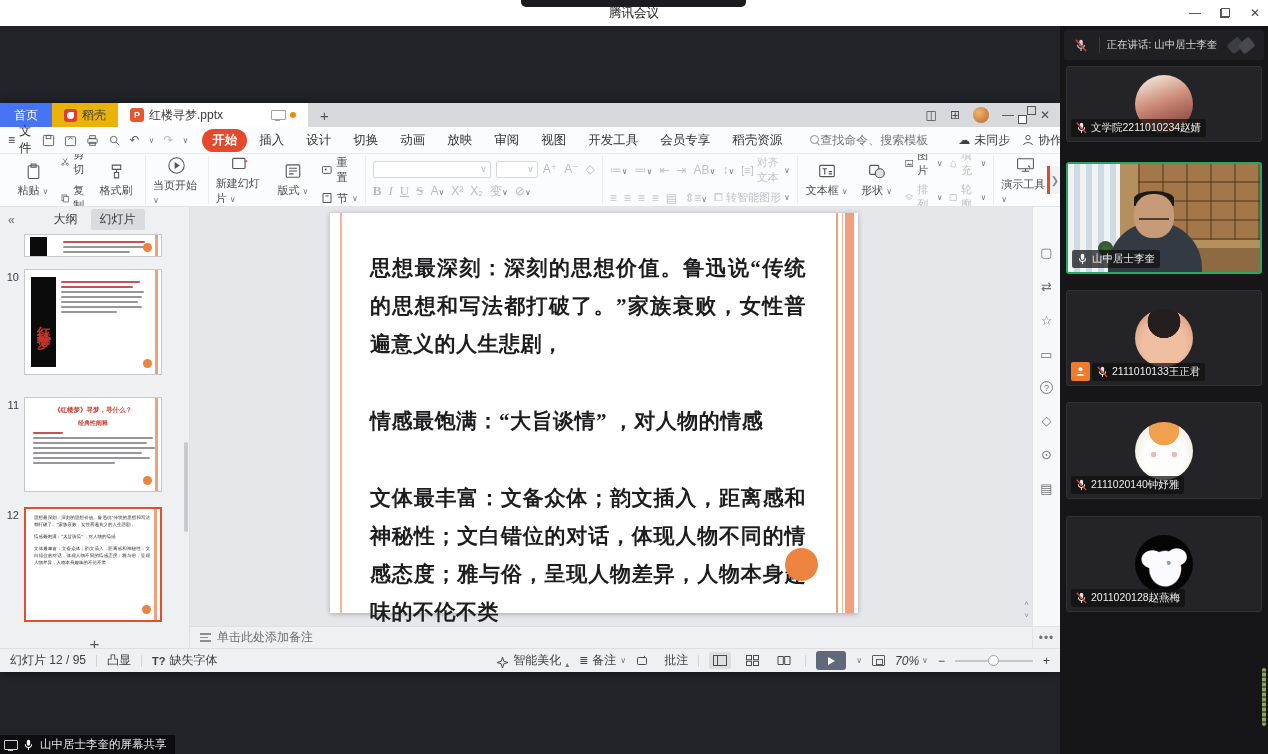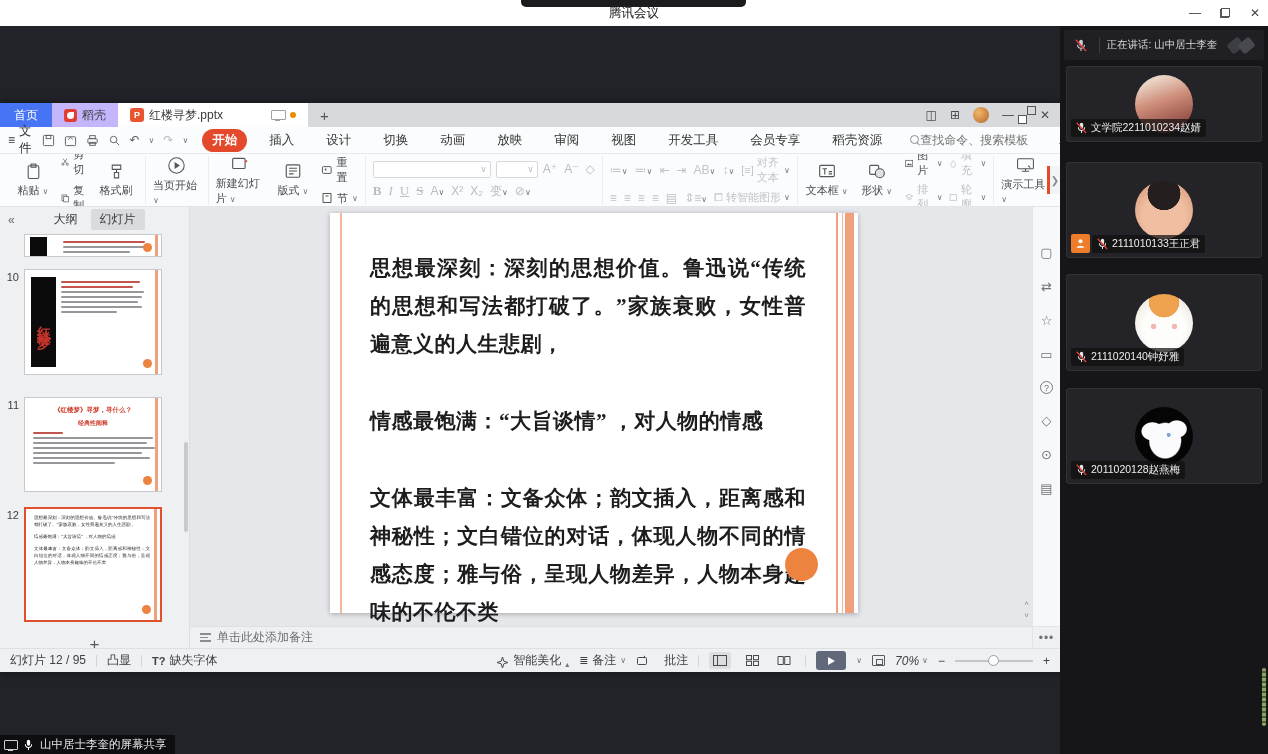--- a/index.html
+++ b/index.html
@@ -22,42 +22,42 @@
   .meeting { position:absolute; left:0; top:26px; width:1268px; height:728px; background:#212328; }
 
   
   .wps { position:absolute; left:0; top:77px; width:1060px; height:569px; display:flex; flex-direction:column;
     background:#fff; box-shadow:0 0 8px rgba(0,0,0,.45); }
 
   
   .wtabs { height:24px; background:#d7d9dc; display:flex; align-items:stretch; font-size:12px; color:#3a3a3a; }
   .wtab { display:flex; align-items:center; gap:5px; padding:0 12px; cursor:default; }
   .wtab.home { background:#4674f5; color:#fff; padding:0 14px; }
-  .wtab.docer { background:#c4b5fd;justify-content:space-between; }
+  .wtab.docer { background:#eab308;justify-content:space-between; }
   .wtab.doc { background:#ffffff; width:190px; }
   .docer-logo { width:13px; height:13px; border-radius:3px; background:#e23d30; position:relative; }
   .docer-logo::after { content:''; position:absolute; left:3px; top:3px; width:7px; height:7px; border-radius:50% 0 50% 50%; background:#fff; }
   .ppt-logo { width:14px; height:14px; border-radius:3px; background:#e8552e; color:#fff; font-size:9px; font-weight:bold;
     display:flex; align-items:center; justify-content:center; }
   .tab-monitor { width:13px; height:11px; position:relative; opacity:.55; }
   .tab-monitor::before { content:''; position:absolute; left:0; top:0; width:13px; height:8px; border:1px solid #555; border-radius:1px; }
   .tab-monitor::after { content:''; position:absolute; left:4px; bottom:0; width:5px; height:1.5px; background:#555; }
   .mod-dot { width:6px; height:6px; border-radius:50%; background:#f08a00; }
   .newtab { display:flex; align-items:center; padding:0 12px; font-size:15px; color:#555; }
   .wtabs-right { margin-left:auto; display:flex; align-items:center; gap:13px; padding-right:10px; color:#4b4b4f; }
   .g-ico { font-size:12px; line-height:1; }
   .user-av { width:16px; height:16px; border-radius:50%; background:radial-gradient(circle at 35% 35%, #f3b66b, #b3652a); }
 
   
   .menubar { height:27px; background:#fbfcfd; border-bottom:1px solid #e9eaec; display:flex; align-items:center;
     padding:0 8px; gap:10px; font-size:12.5px; color:#333; }
   .mb-file { display:flex; align-items:center; gap:4px; }
   .mb-icons { display:flex; align-items:center; gap:9px; color:#5d5d60; font-size:12px; }
   .svgico { display:inline-flex; }
-  .ribbon-tabs { display:flex; gap:12px; margin-left:4px; }
+  .ribbon-tabs { display:flex; gap:2px; margin-left:4px; }
   .rtab { padding:3px 10px; border-radius:13px; white-space:nowrap; }
   .rtab.active { background:#e4492c; color:#fff; font-weight:bold; }
   .mb-search { display:flex; align-items:center; margin-left:8px; }
   .mag { position:relative; width:10px; height:10px; }
   .mag::before { content:''; position:absolute; left:0; top:0; width:7px; height:7px; border:1.3px solid #8b9096; border-radius:50%; }
   .mag::after { content:''; position:absolute; left:7px; top:7px; width:4px; height:1.3px; background:#8b9096; transform:rotate(45deg); transform-origin:0 0; }
   .mb-search input { border:none; outline:none; background:transparent; font-size:12px; color:#9aa0a6; width:128px; }
   .mb-right { margin-left:auto; display:flex; align-items:center; gap:12px; font-size:12px; color:#3f4144; white-space:nowrap; }
   .mb-right .item { display:flex; align-items:center; gap:4px; }
 
@@ -745,20 +745,42 @@
                 <rect x="4.2" y="0.8" width="3.6" height="6.4" rx="1.8" fill="#e8e8e8"></rect>
                 <path d="M2.6 5.8a3.4 3.4 0 0 0 6.8 0" fill="none" stroke="#e8e8e8" stroke-width="1.1"></path>
                 <line x1="6" y1="9.6" x2="6" y2="12" stroke="#e8e8e8" stroke-width="1.1"></line>
                 <line x1="0.8" y1="0.8" x2="11" y2="12" stroke="#e0433d" stroke-width="1.4"></line>
               </svg>
             <span>文学院2211010234赵婧</span>
           </span>
         </div>
       </div>
 
+      <div class="tile video" style="margin-bottom:16px;">
+        <div class="scene">
+          <span class="win"></span>
+            <span class="shelf"></span>
+            <span class="desk"></span>
+            <span class="plant"></span>
+          <span class="person"></span>
+            <span class="hair"></span>
+            <span class="head"></span>
+            <span class="glasses"></span>
+        </div>
+        <div class="plabel-row">
+          <span class="plabel">
+            <svg viewBox="0 0 12 13" width="11" height="12">
+                <rect x="4.2" y="0.8" width="3.6" height="6.4" rx="1.8" fill="#ffffff"></rect>
+                <path d="M2.6 5.8a3.4 3.4 0 0 0 6.8 0" fill="none" stroke="#ffffff" stroke-width="1.1"></path>
+                <line x1="6" y1="9.6" x2="6" y2="12" stroke="#ffffff" stroke-width="1.1"></line>
+              </svg>
+            <span>山中居士李奎</span>
+          </span>
+        </div>
+      </div>
 
       <div class="tile" style="height:96px; margin-bottom:16px;">
         <div class="avwrap">
             <span class="av av3"></span>
           </div>
         <div class="plabel-row">
           <span class="member-badge">
             <svg width="11" height="11" viewBox="0 0 12 12">
                 <circle cx="6" cy="3.6" r="2.2" fill="#fff"></circle>
                 <path d="M1.8 10.6c.6-3 7.8-3 8.4 0z" fill="#fff"></path>

